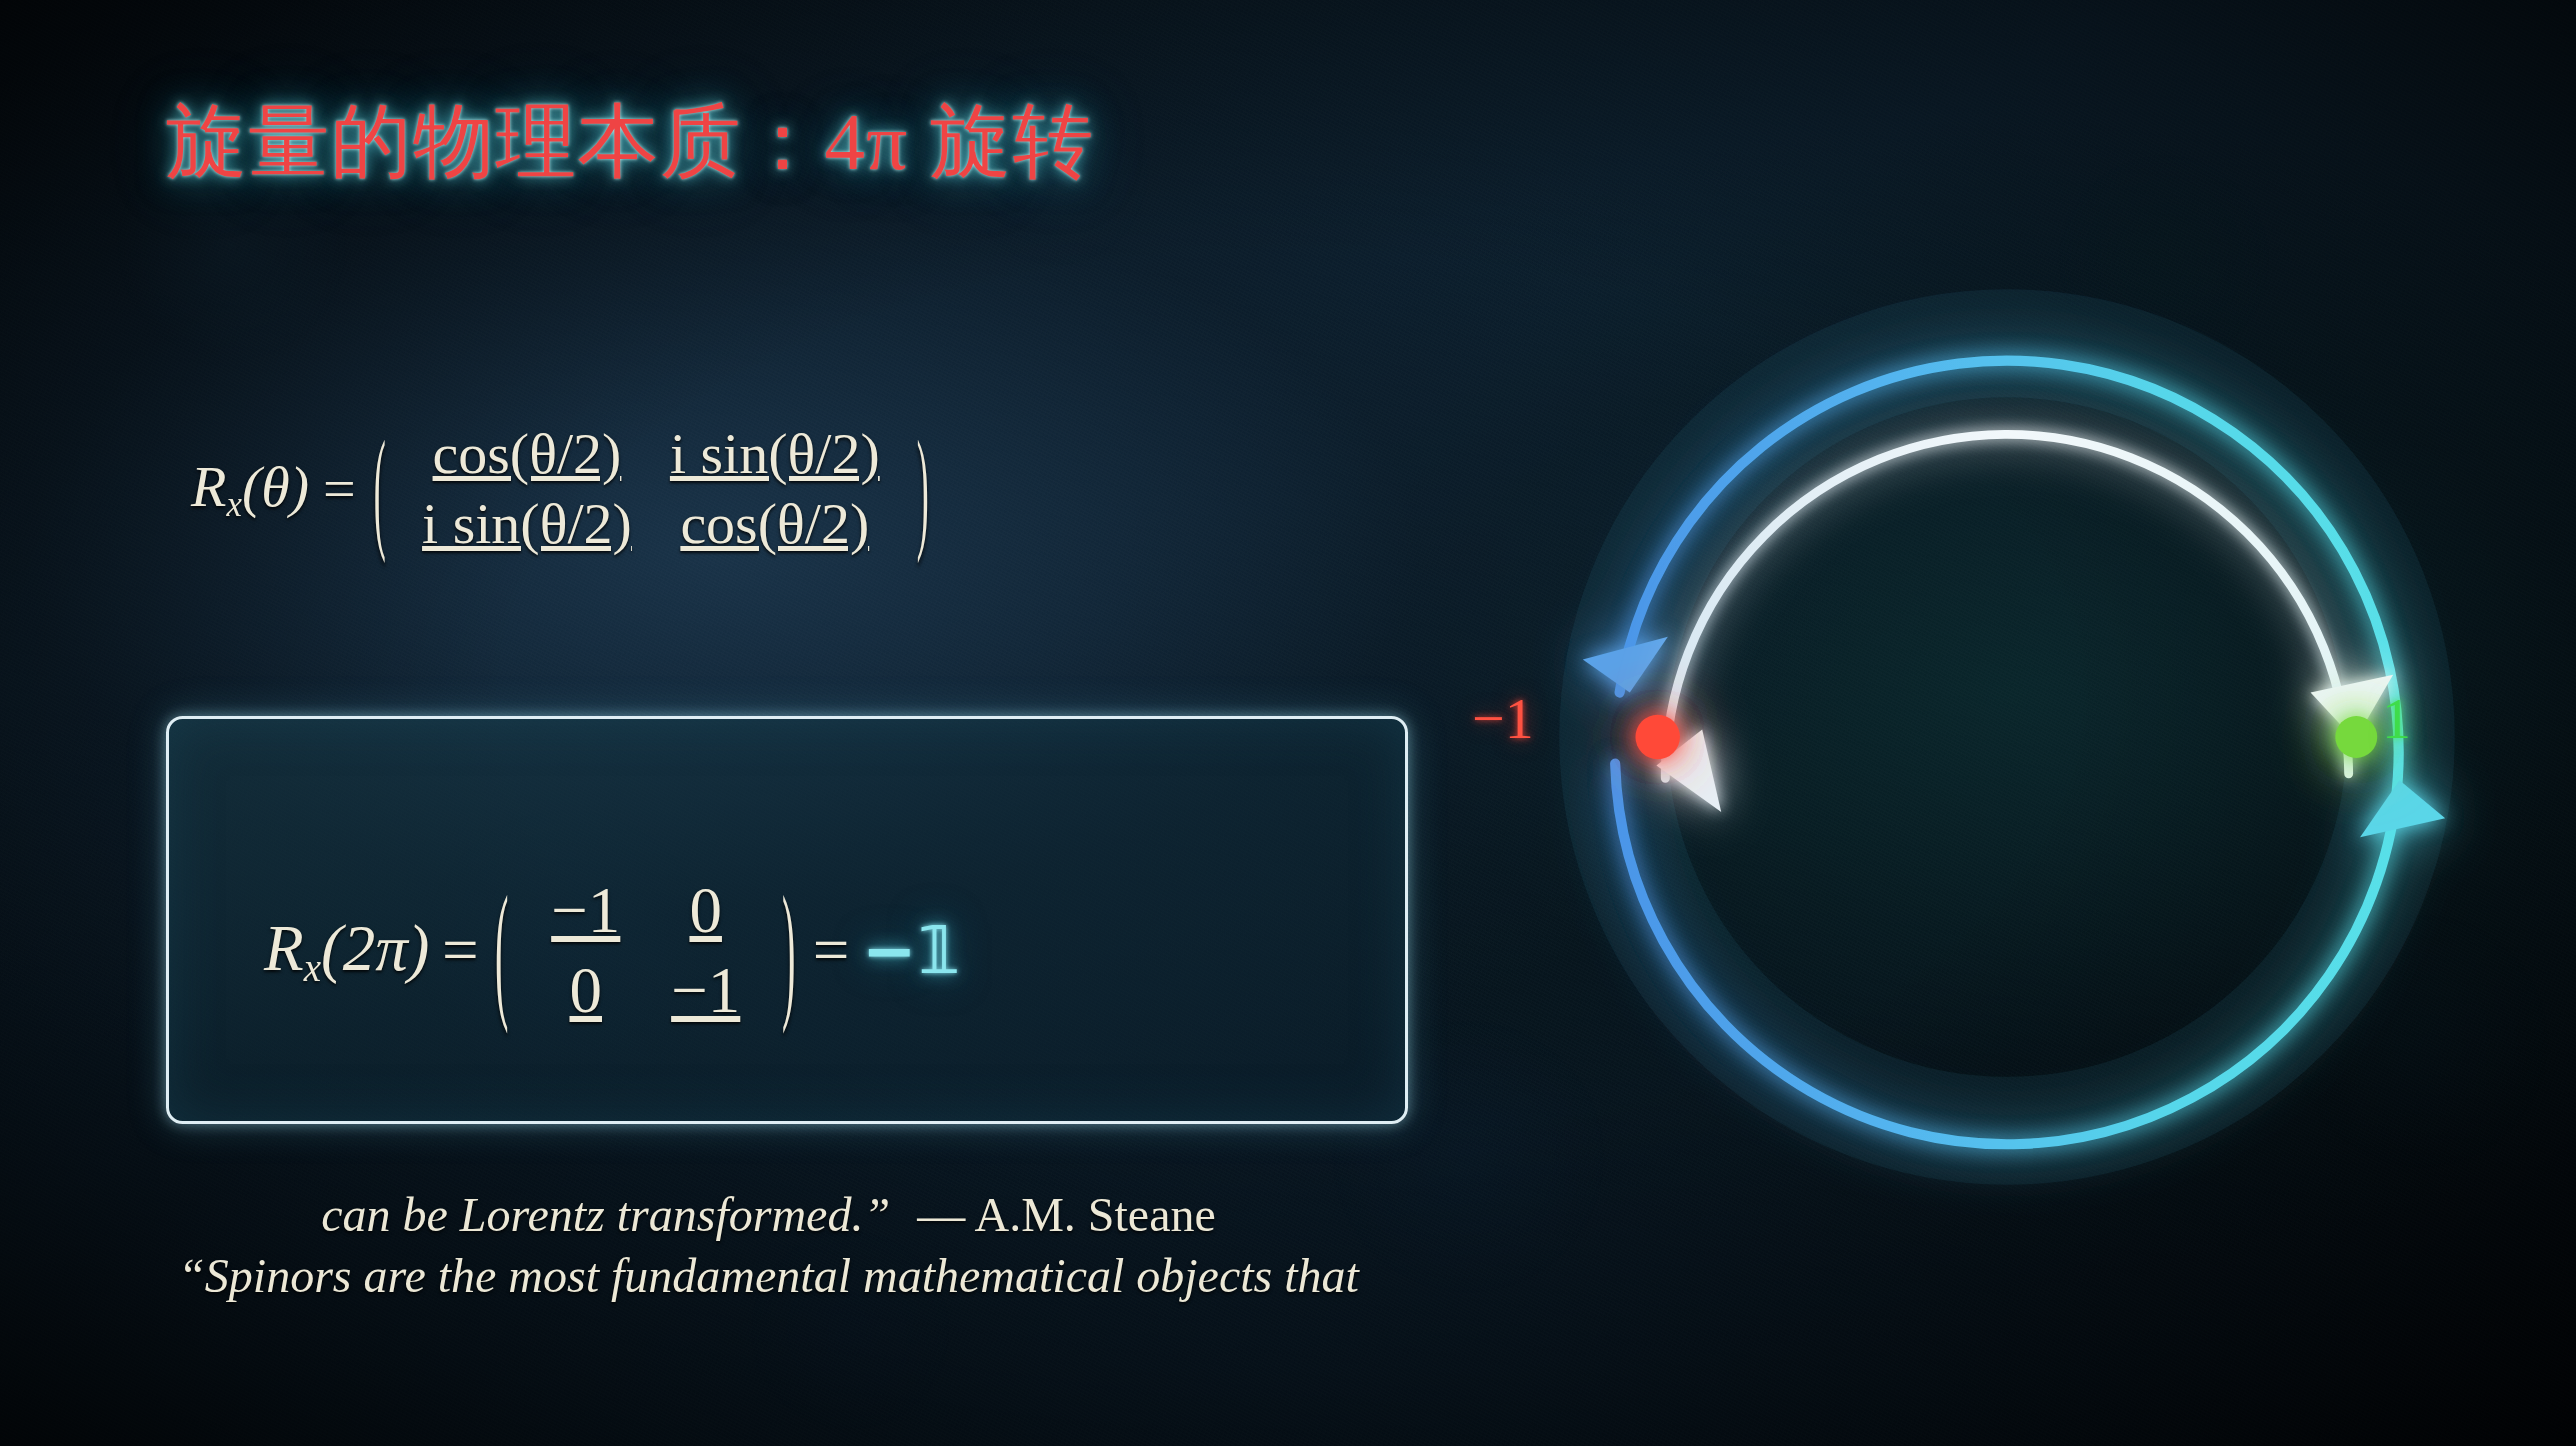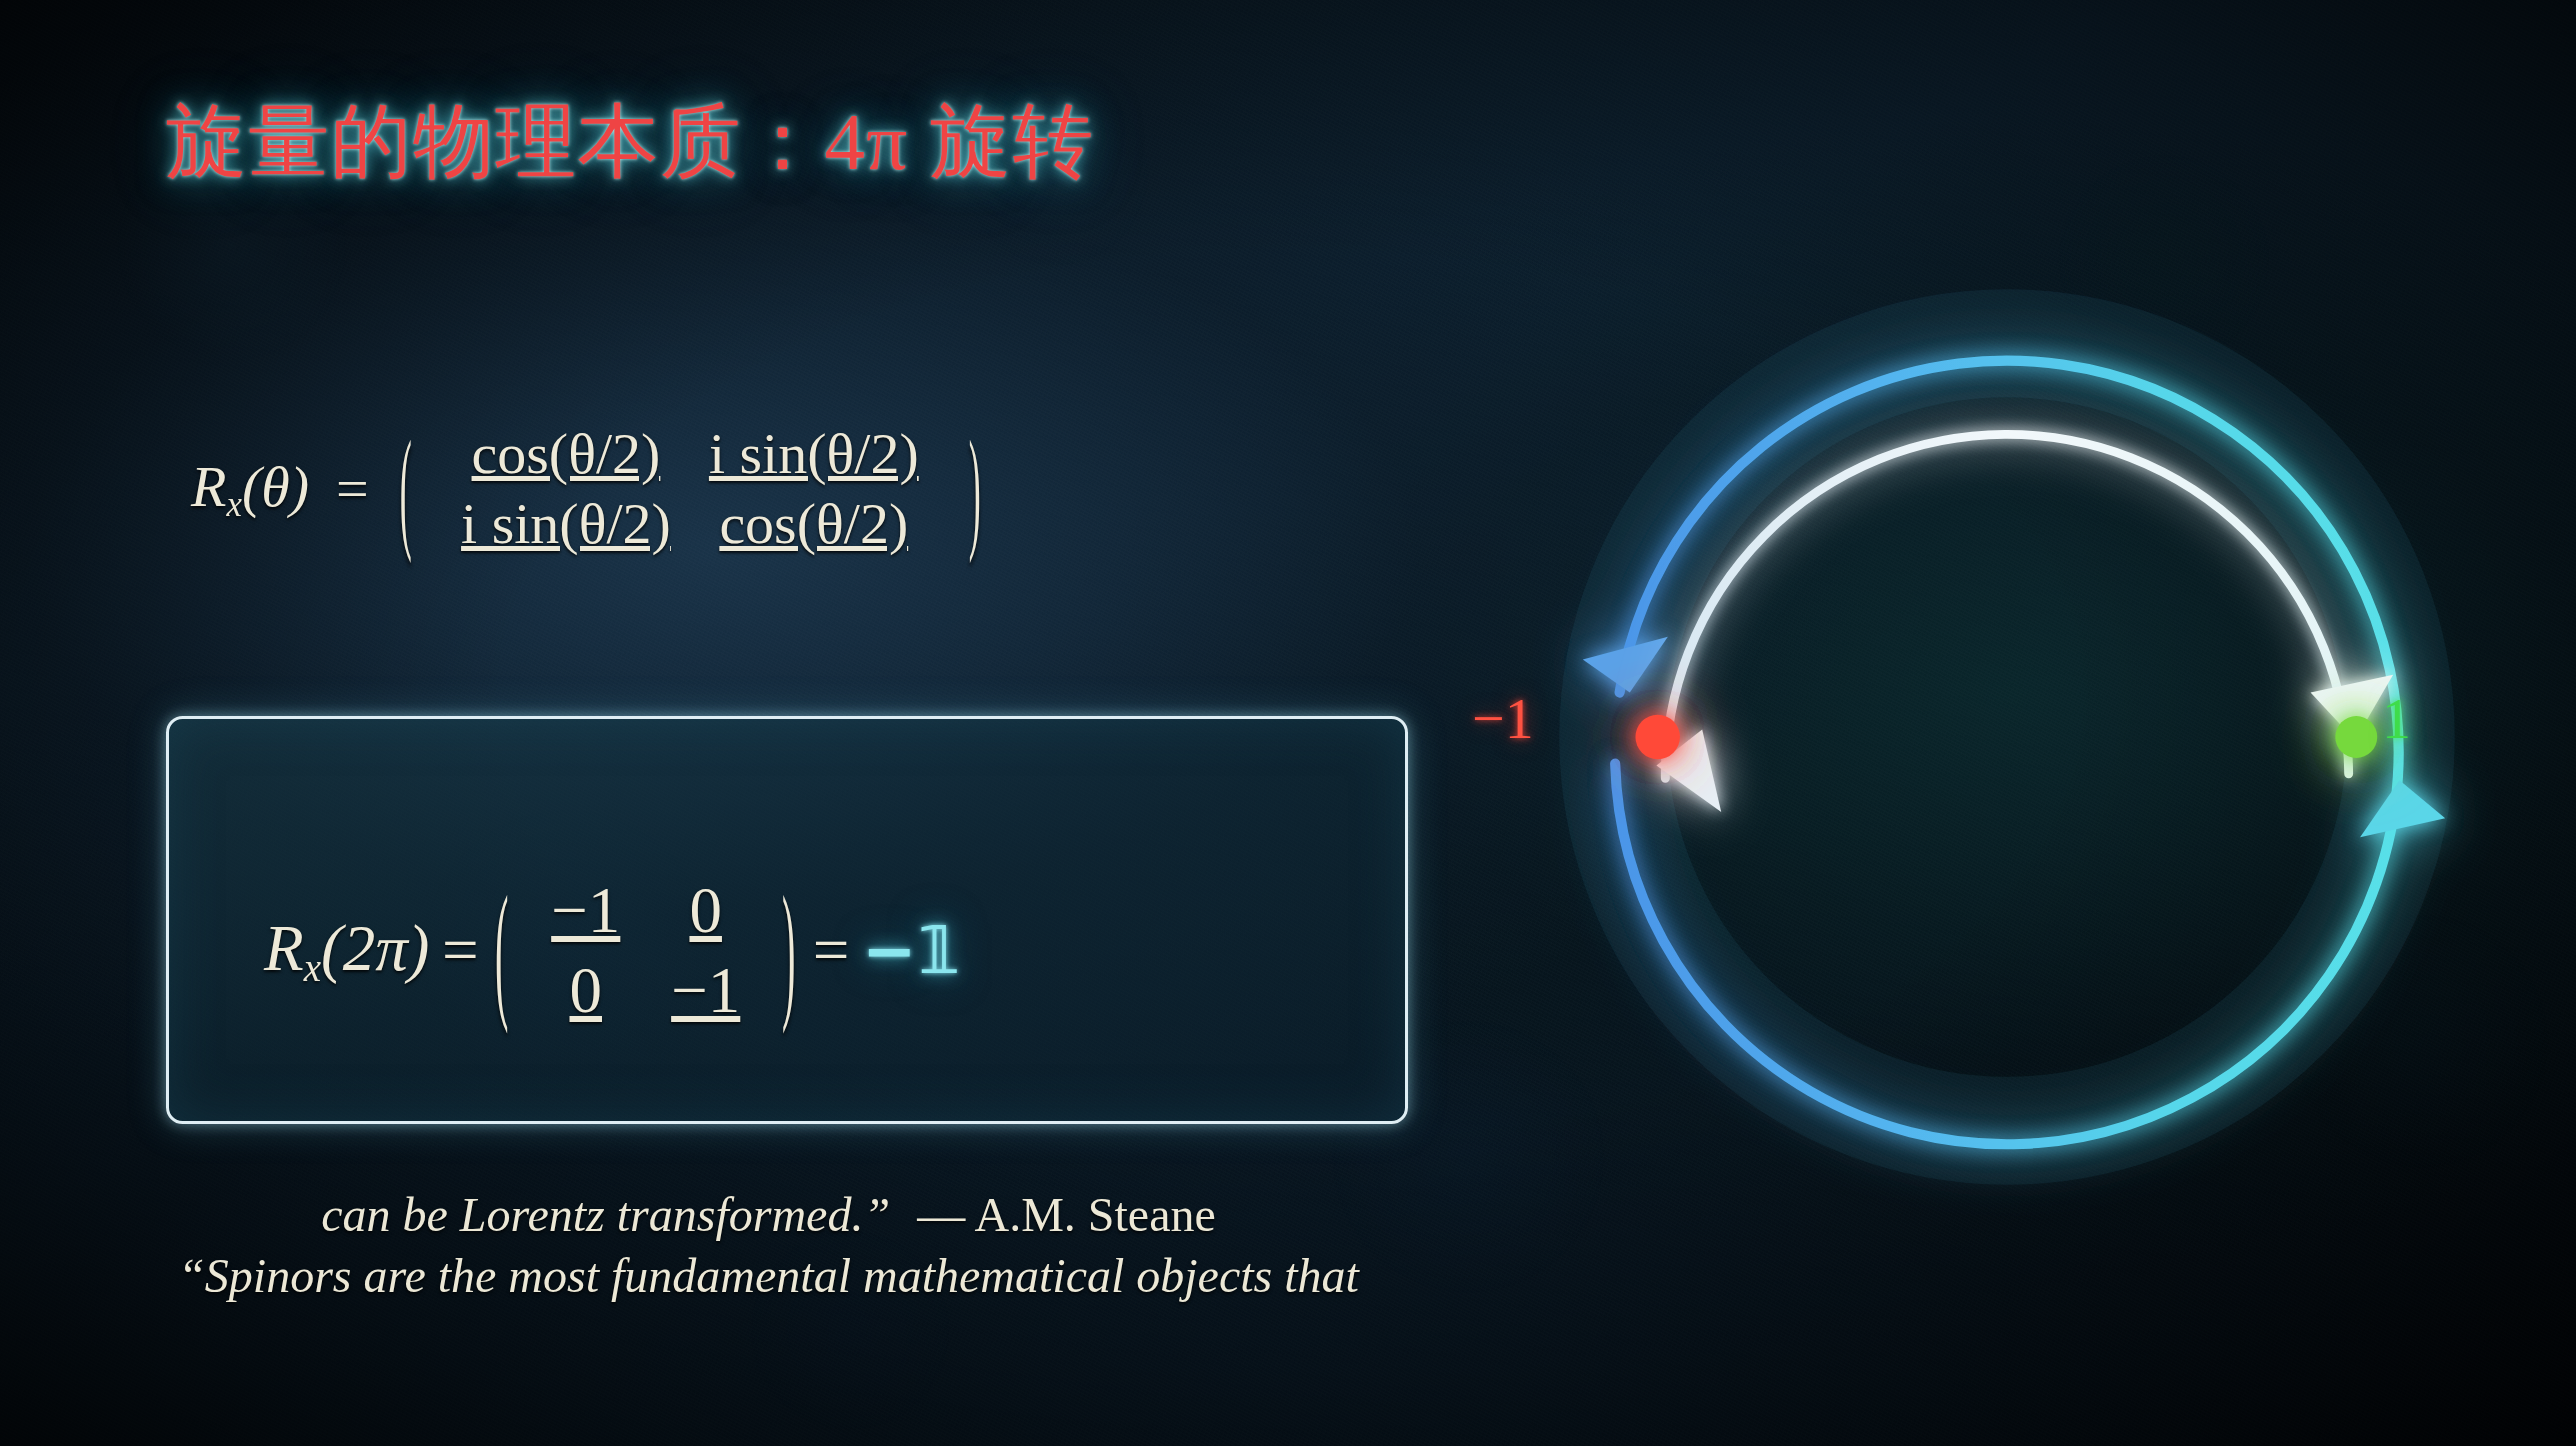--- a/index.html
+++ b/index.html
@@ -87,21 +87,21 @@
     justify-items:center;
     vertical-align:middle;
     text-decoration:underline;
   }
   .mat > span{ padding:3.8px 21.6px; white-space:nowrap;}
   .sub{ font-size:.6em; vertical-align:-0.28em; font-style:italic; }
 
   #eq1{
     position:absolute;left:191px;top:419px;
     font-size:58px;
-    display:flex;align-items:center;gap:27px;justify-content:center;
+    display:flex;align-items:center;gap:14px;justify-content:center;
   }
   #eq1 .mat > span{ padding:1.3px 19px; }
 
   
   #box{
     position:absolute;left:166px;top:716px;
     width:1242px;height:408px;
     box-sizing:border-box;
     border:3.8px solid #dfeef4;
     border-radius:16.5px;

